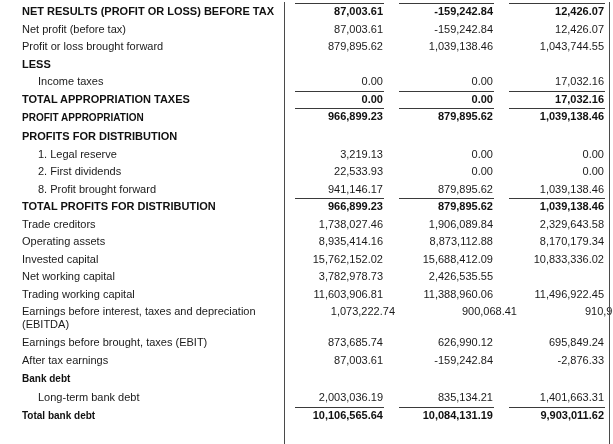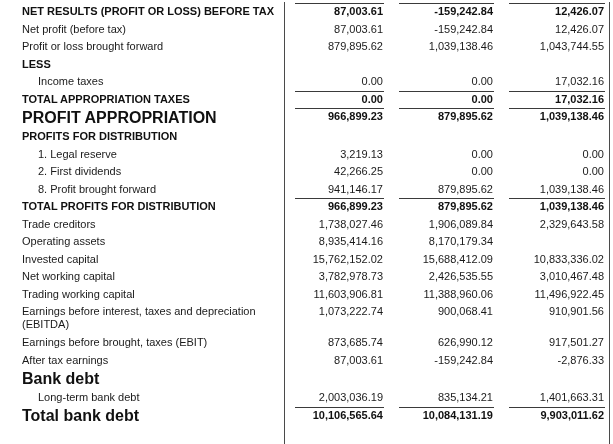--- a/index.html
+++ b/index.html
@@ -12,31 +12,31 @@
     overflow:hidden;
   }
   .rows{padding-top:3px;}
   .row{
     display:grid;
     grid-template-columns:285px 104px 110px 111px;
     height:17.5px;
     box-sizing:border-box;
   }
   .row.lg{height:20px;}
-  .row.xl{height:31px;}
+  .row.xl{height:31px;gap:12px;}
   .label{
     font-size:11px;line-height:13px;
     padding-left:22px;padding-top:2px;
     color:#1a1a1a;
     white-space:normal;
   }
   .xl .label{max-width:258px;}
   .label.ind1{padding-left:38px;}
   .label.bold{font-weight:700;color:#111;}
-  .label.bold-lg{font-weight:700;font-size:16px;line-height:14px;color:#111;padding-top:2.5px;}
+  .label.bold-lg{font-weight:700;font-size:10px;line-height:14px;color:#111;padding-top:2.5px;}
   .cell{
     position:relative;
     text-align:right;
     padding-right:6px;padding-top:2px;
     font-size:11px;line-height:13px;
     font-variant-numeric:tabular-nums;
   }
   .cell.vb{font-weight:700;color:#111;}
   .cell.ruled::before{
     content:"";
@@ -104,21 +104,21 @@
         <div class="cell"></div>
       </div>
       <div class="row">
         <div class="label ind1">1.  Legal reserve</div>
         <div class="cell">3,219.13</div>
         <div class="cell">0.00</div>
         <div class="cell">0.00</div>
       </div>
       <div class="row">
         <div class="label ind1">2.  First dividends</div>
-        <div class="cell">42,266.25</div>
+        <div class="cell">22,533.93</div>
         <div class="cell">0.00</div>
         <div class="cell">0.00</div>
       </div>
       <div class="row">
         <div class="label ind1">8.  Profit brought forward</div>
         <div class="cell">941,146.17</div>
         <div class="cell">879,895.62</div>
         <div class="cell">1,039,138.46</div>
       </div>
       <div class="row">
@@ -129,51 +129,51 @@
       </div>
       <div class="row">
         <div class="label">Trade creditors</div>
         <div class="cell">1,738,027.46</div>
         <div class="cell">1,906,089.84</div>
         <div class="cell">2,329,643.58</div>
       </div>
       <div class="row">
         <div class="label">Operating assets</div>
         <div class="cell">8,935,414.16</div>
+        <div class="cell">8,873,112.88</div>
         <div class="cell">8,170,179.34</div>
       </div>
       <div class="row">
         <div class="label">Invested capital</div>
         <div class="cell">15,762,152.02</div>
         <div class="cell">15,688,412.09</div>
         <div class="cell">10,833,336.02</div>
       </div>
       <div class="row">
         <div class="label">Net working capital</div>
         <div class="cell">3,782,978.73</div>
         <div class="cell">2,426,535.55</div>
-        <div class="cell">3,010,467.48</div>
       </div>
       <div class="row">
         <div class="label">Trading working capital</div>
         <div class="cell">11,603,906.81</div>
         <div class="cell">11,388,960.06</div>
         <div class="cell">11,496,922.45</div>
       </div>
       <div class="row xl">
         <div class="label">Earnings before interest, taxes and depreciation (EBITDA)</div>
         <div class="cell">1,073,222.74</div>
         <div class="cell">900,068.41</div>
         <div class="cell">910,901.56</div>
       </div>
       <div class="row">
         <div class="label">Earnings before brought, taxes (EBIT)</div>
         <div class="cell">873,685.74</div>
         <div class="cell">626,990.12</div>
-        <div class="cell">917,501.27</div>
+        <div class="cell">695,849.24</div>
       </div>
       <div class="row">
         <div class="label">After tax earnings</div>
         <div class="cell">87,003.61</div>
         <div class="cell">-159,242.84</div>
         <div class="cell">-2,876.33</div>
       </div>
       <div class="row lg">
         <div class="label bold-lg">Bank debt</div>
         <div class="cell"></div>

